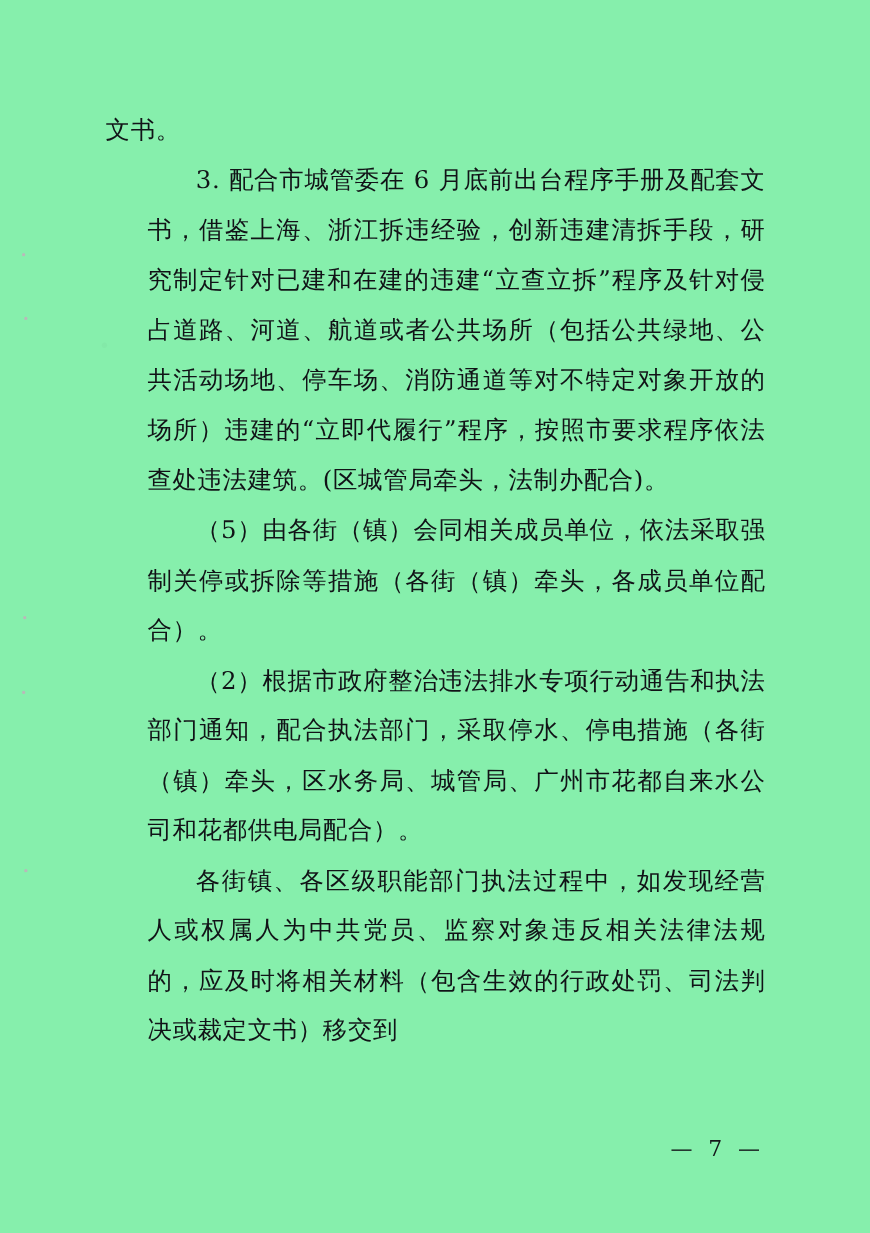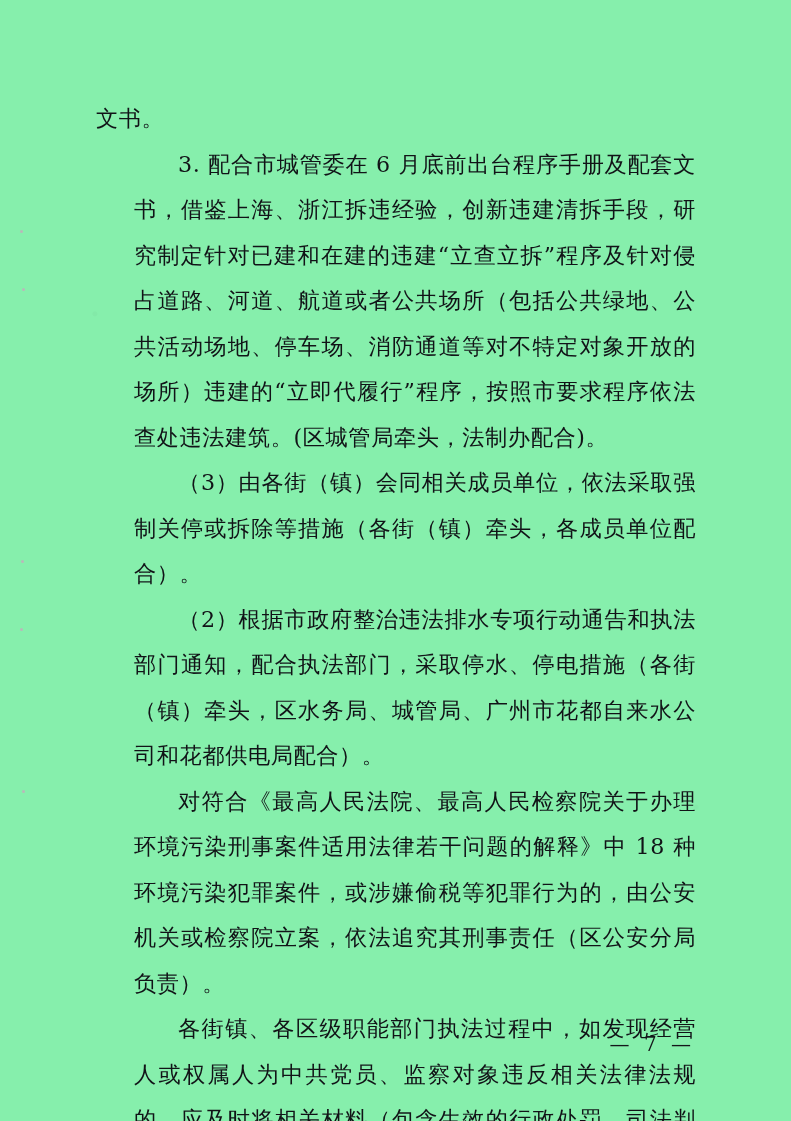--- a/index.html
+++ b/index.html
@@ -92,20 +92,19 @@
     <i style="top:0px;left:0;"></i>
     <i style="top:58px;left:2px;"></i>
     <i style="top:330px;left:1px;"></i>
     <i style="top:398px;left:0;"></i>
     <i style="top:560px;left:2px;"></i>
   </div>
 
   <div class="doc-body">
     <p class="para">文书。</p>
     <p class="para indent">3. 配合市城管委在 6 月底前出台程序手册及配套文书，借鉴上海、浙江拆违经验，创新违建清拆手段，研究制定针对已建和在建的违建“立查立拆”程序及针对侵占道路、河道、航道或者公共场所（包括公共绿地、公共活动场地、停车场、消防通道等对不特定对象开放的场所）违建的“立即代履行”程序，按照市要求程序依法查处违法建筑。(区城管局牵头，法制办配合)。</p>
-    <p class="para indent">（3）由各街（镇）会同相关成员单位，依法采取强制关停或拆除等措施（各街（镇）牵头，各成员单位配合）。</p>
+    <p class="para indent">（5）由各街（镇）会同相关成员单位，依法采取强制关停或拆除等措施（各街（镇）牵头，各成员单位配合）。</p>
     <p class="para indent">（2）根据市政府整治违法排水专项行动通告和执法部门通知，配合执法部门，采取停水、停电措施（各街（镇）牵头，区水务局、城管局、广州市花都自来水公司和花都供电局配合）。</p>
-    <p class="para indent">对符合《最高人民法院、最高人民检察院关于办理环境污染刑事案件适用法律若干问题的解释》中 18 种环境污染犯罪案件，或涉嫌偷税等犯罪行为的，由公安机关或检察院立案，依法追究其刑事责任（区公安分局负责）。</p>
     <p class="para indent">各街镇、各区级职能部门执法过程中，如发现经营人或权属人为中共党员、监察对象违反相关法律法规的，应及时将相关材料（包含生效的行政处罚、司法判决或裁定文书）移交到</p>
   </div>
 
   <div class="page-number">— 7 —</div>
 </div>
 
 </body></html>

